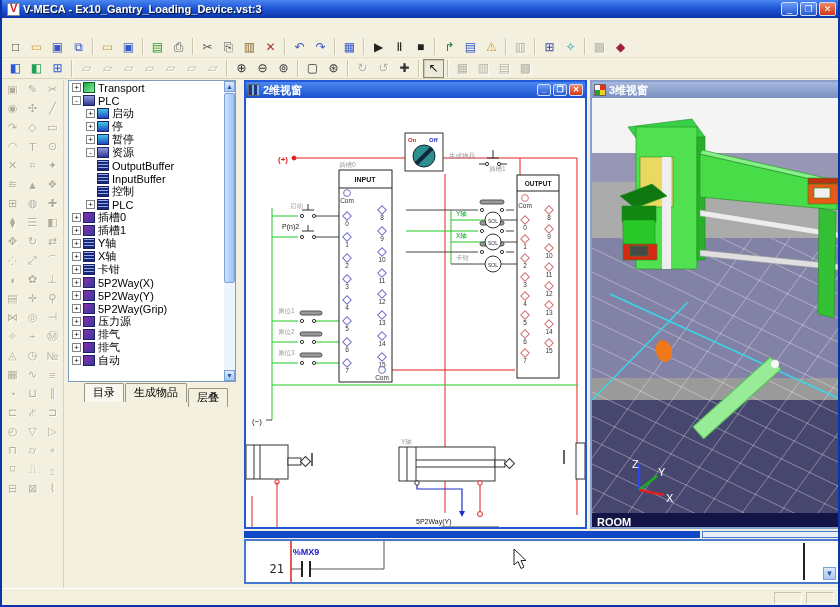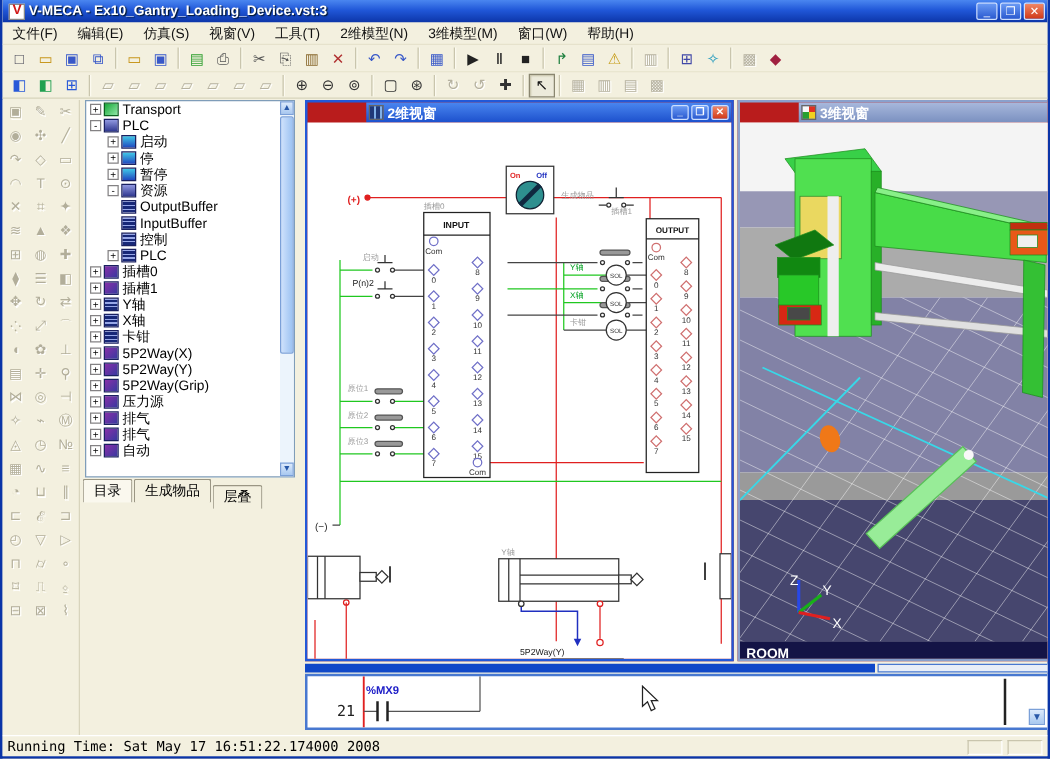--- a/index.html
+++ b/index.html
@@ -41,24 +41,24 @@
   .ti-transport{background:linear-gradient(135deg,#18a838,#90e8a8);border-color:#0a6020;}
   .ti-plc{background:linear-gradient(180deg,#9098e0,#303890);}
   .ti-signal{background:linear-gradient(180deg,#40c8e8,#2048c0);}
   .ti-chip{background:repeating-linear-gradient(0deg,#182878 0 2px,#98a8e8 2px 3px);}
   .ti-slot{background:linear-gradient(135deg,#8830a8,#3838a0);}
   .tree-scroll{position:absolute;left:222px;top:81px;width:11px;height:300px;background:#ecf4fc;}
   .sarrow{position:absolute;left:0;width:11px;height:11px;background:linear-gradient(180deg,#dceafc,#a8c8f0);border:1px solid #7ba0d8;font-size:7px;line-height:9px;text-align:center;color:#2858a8;}
   .sthumb{position:absolute;left:0;top:12px;width:11px;height:190px;background:linear-gradient(90deg,#cfe2fc,#9cc2f2);border:1px solid #7ba0d8;border-radius:2px;}
   .treetabs{position:absolute;left:64px;top:383px;height:24px;display:flex;align-items:flex-start;font-size:11px;}
   .ttab{border:1px solid #9a9684;border-bottom:none;background:#f3f0df;padding:1px 8px 2px 8px;margin-right:1px;border-radius:2px 2px 0 0;}
-  .ttab.active{background:#faf8ee;font-weight:normal;}
+  .ttab.active{background:#faf8ee;font-weight:normal;margin-left:18px;}
   .ttab.offset{margin-top:5px;}
   
-  .win{position:absolute;border:2px solid #2258d8;background:#b91c1c;padding-left:47px;}
+  .win{position:absolute;border:2px solid #2258d8;background:#f0abfc;}
   .win2d{left:242px;top:80px;width:343px;height:449px;}
   .win3d{left:588px;top:80px;width:252px;height:449px;border-color:#8aa0cc;}
   .wtitle{height:16px;display:flex;align-items:center;color:#fff;font-size:11px;font-weight:bold;padding:0 2px;
     background:linear-gradient(180deg,#4a86f0,#1c50cc);}
   .win3d .wtitle{background:linear-gradient(180deg,#a8b8dc,#7a90c0);}
   .wicon{width:12px;height:12px;flex:none;margin-right:3px;border:1px solid #666;
     background:conic-gradient(#e03020 0 25%,#f0d020 0 50%,#28a030 0 75%,#f8f8f8 0);}
   .win2d .wicon{background:repeating-linear-gradient(90deg,#203878 0 3px,#80b0e8 3px 5px);}
   .wbtn2{width:14px;height:12px;font-size:8px;line-height:10px;text-align:center;color:#fff;border:1px solid #cfe0ff;border-radius:2px;
     background:linear-gradient(180deg,#6a9af4,#2a5ad0);margin-left:2px;}
@@ -90,31 +90,20 @@
   <div class="titlebar">
     <span class="app-icon"></span>
     <span class="title-text">V-MECA - Ex10_Gantry_Loading_Device.vst:3</span>
     <span class="winbtns">
       <span class="wbtn">_</span>
       <span class="wbtn">❐</span>
       <span class="wbtn close">✕</span>
     </span>
   </div>
 
-  <div class="menubar" id="menubar">
-      <span class="menu-item">文件(F)</span>
-      <span class="menu-item">编辑(E)</span>
-      <span class="menu-item">仿真(S)</span>
-      <span class="menu-item">视窗(V)</span>
-      <span class="menu-item">工具(T)</span>
-      <span class="menu-item">2维模型(N)</span>
-      <span class="menu-item">3维模型(M)</span>
-      <span class="menu-item">窗口(W)</span>
-      <span class="menu-item">帮助(H)</span>
-    </div>
 
   <div class="toolbar" id="toolbar1">
       <div class="tbtn" style="color: rgb(68, 68, 85);">□</div>
       <div class="tbtn" style="color: rgb(200, 152, 32);">▭</div>
       <div class="tbtn" style="color: rgb(56, 88, 200);">▣</div>
       <div class="tbtn" style="color: rgb(56, 88, 200);">⧉</div>
       <div class="tsep"></div>
       <div class="tbtn" style="color: rgb(200, 152, 32);">▭</div>
       <div class="tbtn" style="color: rgb(56, 88, 200);">▣</div>
       <div class="tsep"></div>
@@ -695,18 +684,17 @@
         <text x="38" y="32" text-anchor="end" style="font-family:'DejaVu Sans Mono',monospace;font-size:12px;fill:#222">21</text>
         <text x="60" y="14" text-anchor="middle" style="font-size:9px;font-weight:bold;fill:#2020c8">%MX9</text>
 
         <path d="M268,8 l0,16 4,-3.5 3,7 3,-1.5 -3,-6.5 5,0 z" fill="#fff" stroke="#222" stroke-width="1"></path>
       </svg>
       <span class="scrollbtn">▼</span>
     </div>
   </div>
 
   <div class="statusbar">
-    <span>Running Time: Sat May 17 16:51:22.174000 2008</span>
     <span class="spane" style="right:36px;"></span>
     <span class="spane" style="right:4px;"></span>
   </div>
 
 </div>
 
 </body></html>

